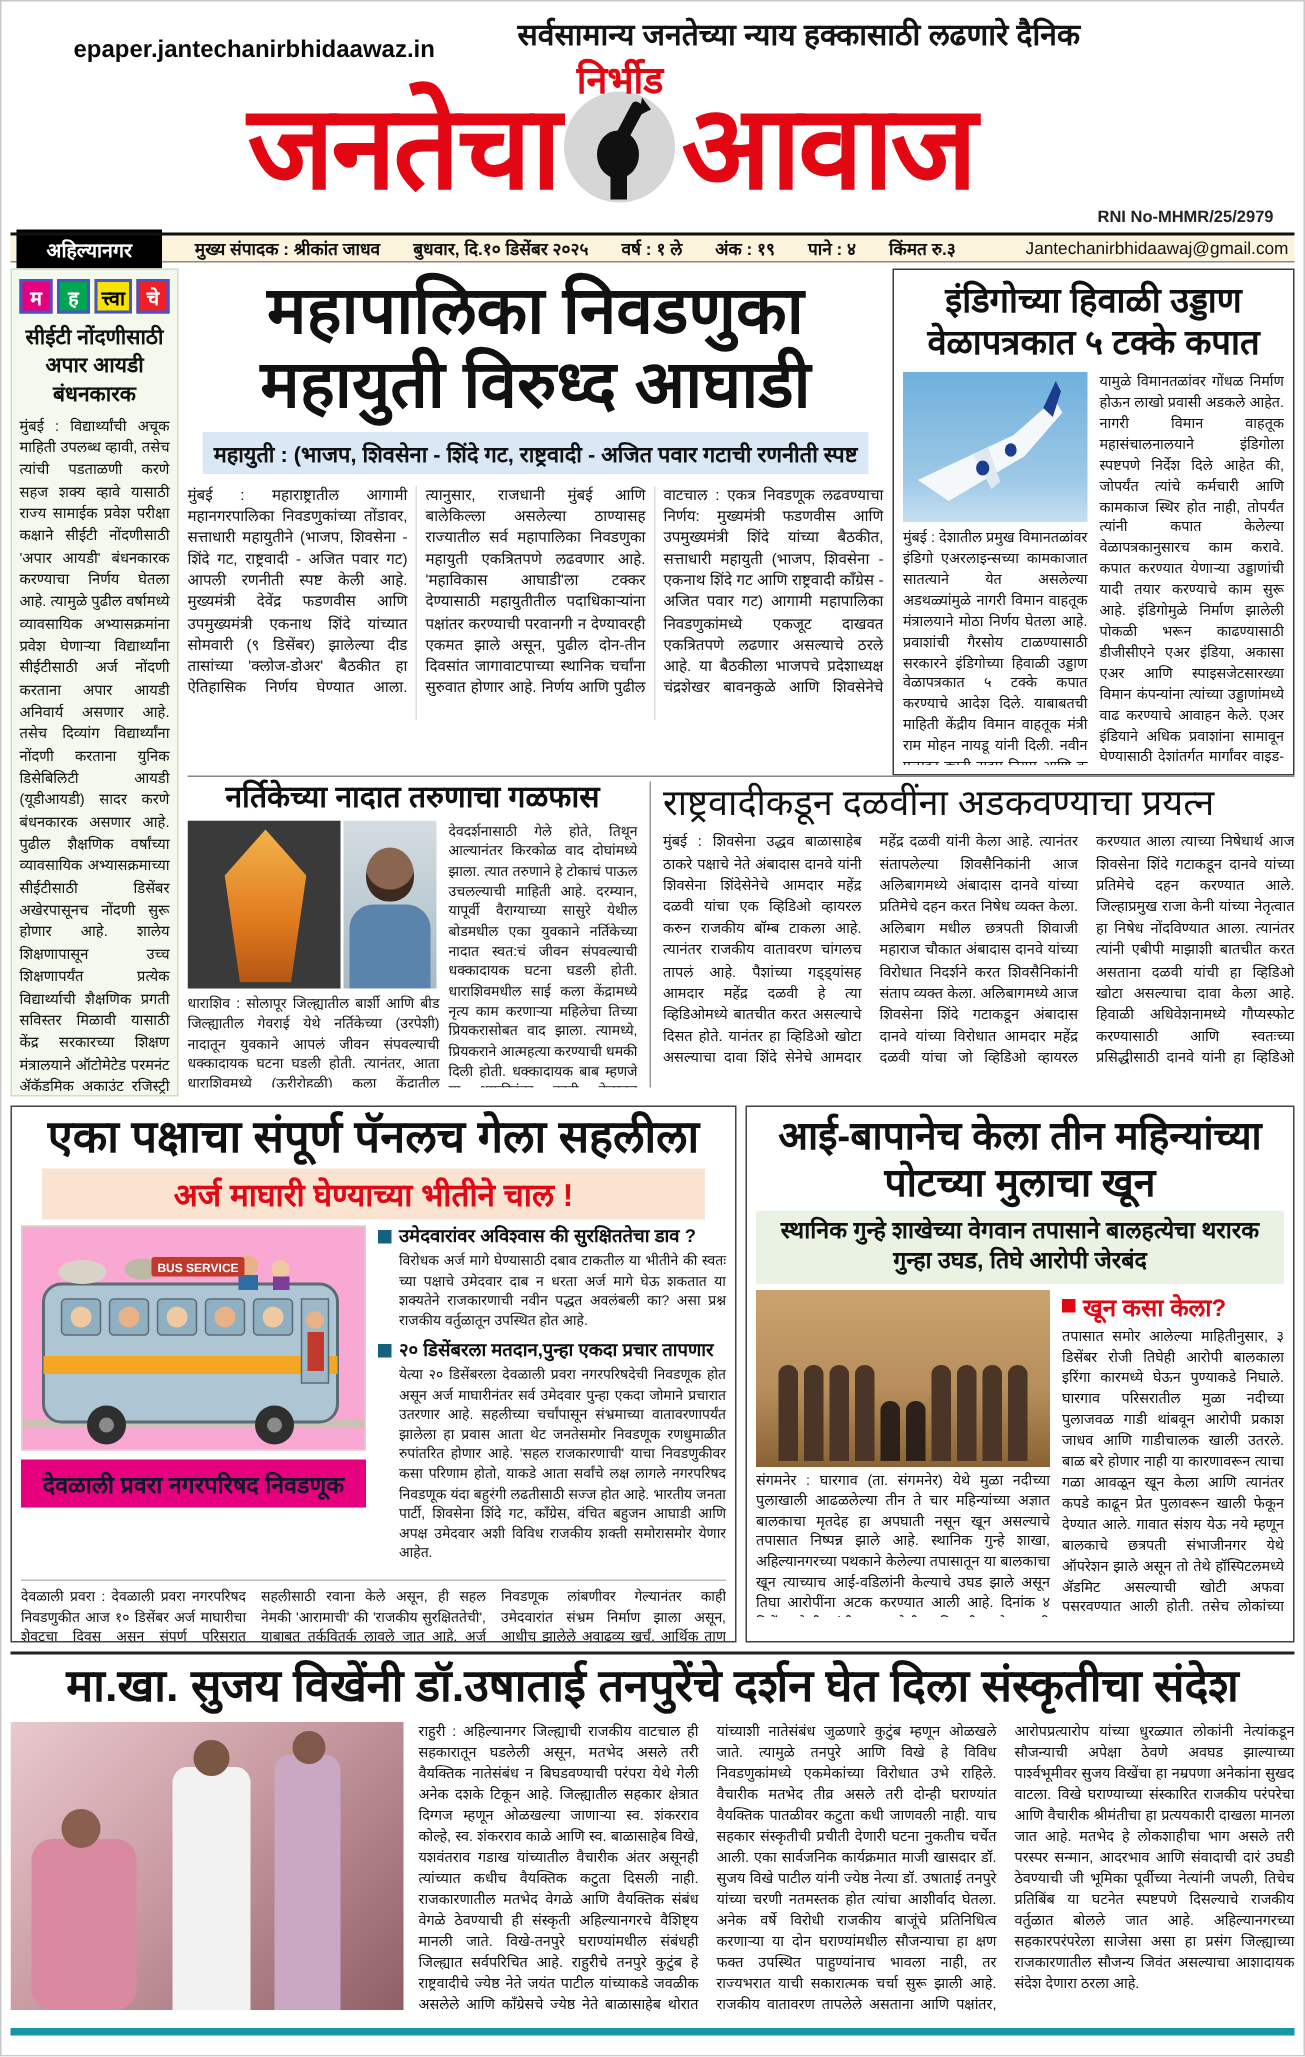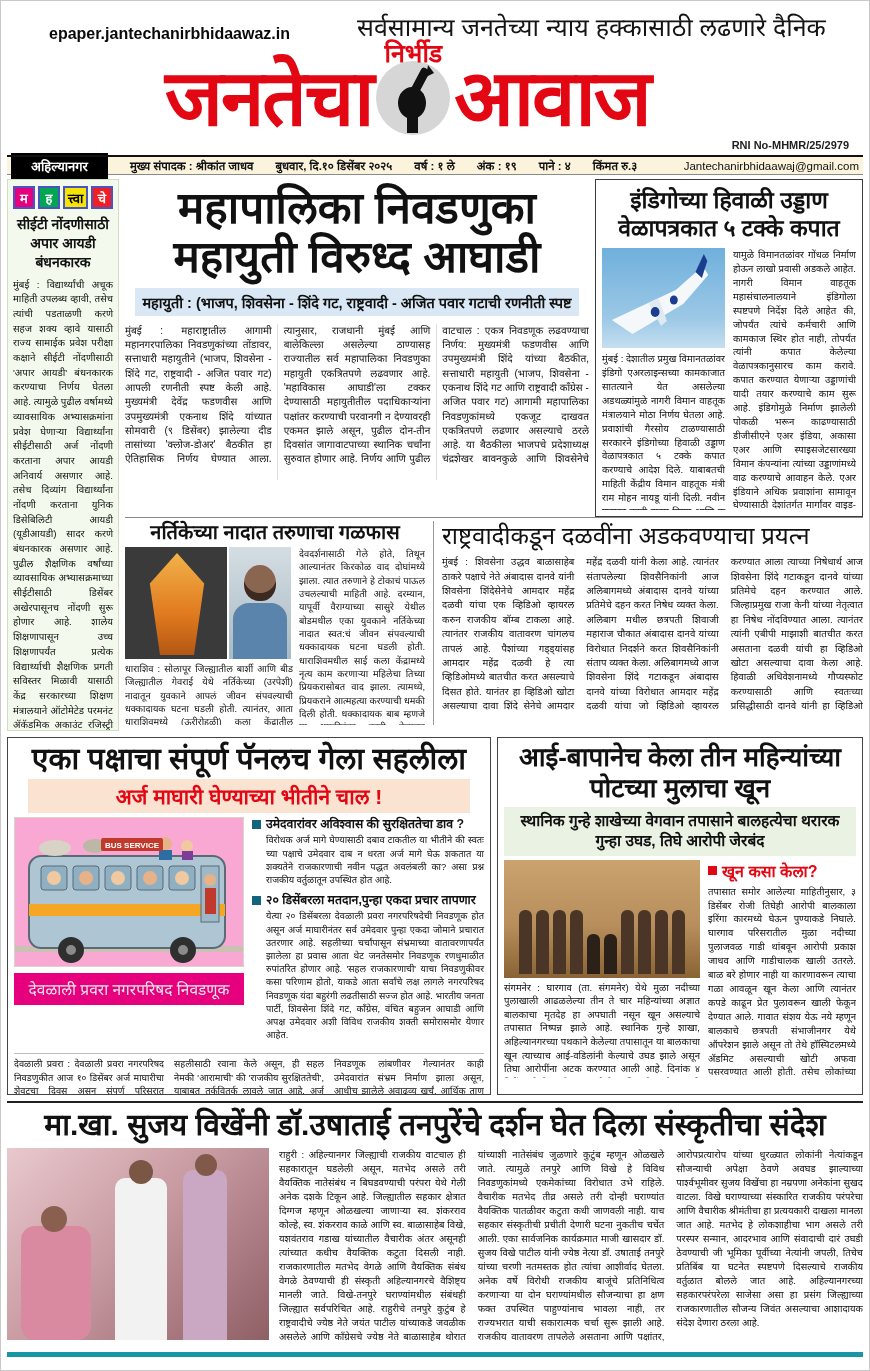--- a/index.html
+++ b/index.html
@@ -3,21 +3,21 @@
 <meta charset="utf-8">
 <style>
   * { margin:0; padding:0; box-sizing:border-box; }
   body { background:#e9e9e9; font-family:"Liberation Sans","DejaVu Sans",sans-serif; }
   .page { width:870px; height:1371px; margin:0 auto; background:#fff; border:1px solid #c9c9c9;
           padding:0 6px; position:relative; overflow:hidden; color:#111; }
 
   
   .masthead { position:relative; height:156px; border-bottom:2px solid #111; }
   .site-url { position:absolute; left:42px; top:24px; font-size:16px; font-weight:bold; color:#0a0a0a; }
-  .tagline  { position:absolute; left:350px; top:8px; font-size:25px; font-weight:normal; color:#141414; }
+  .tagline  { position:absolute; left:338px; top:8px; font-size:20px; font-weight:bold; color:#141414; }
   .logo-row { position:absolute; left:158px; top:34px; display:flex; align-items:flex-end; }
   .logo-word { font-size:78px; line-height:0.95; font-weight:bold; color:#e30613; letter-spacing:-2px; }
   .logo-center { display:flex; flex-direction:column; align-items:center; margin:0 4px; }
   .logo-nirbhid { font-size:25px; font-weight:bold; color:#e30613; margin-bottom:-8px; z-index:2; }
   .fist-circle { width:74px; height:74px; border-radius:50%; background:#d6d6d6; position:relative; overflow:hidden; }
   .fist-circle svg { position:absolute; left:0; top:0; }
   .rni { position:absolute; right:14px; bottom:4px; font-size:11px; font-weight:bold; color:#222; }
 
   
   .infobar { height:18px; background:#fcf3dd; border-bottom:1px solid #8a8a8a; display:flex;
@@ -74,21 +74,21 @@
 
   
   .lower-region { display:grid; grid-template-columns:484px 1fr; gap:6px; margin-top:6px; height:358px; }
   .panel-box, .murder-box { border:1px solid #444; padding:4px 6px; overflow:hidden; }
 
   .panel-headline { font-size:30px; font-weight:bold; text-align:center; line-height:1.1; }
   .panel-banner { background:#fbe3d2; color:#e30613; font-size:21px; font-weight:bold; text-align:center;
                   padding:3px 0; margin:4px 14px; }
   .panel-mid { display:grid; grid-template-columns:230px 1fr; gap:8px; margin-top:2px; }
   .bus-photo { width:230px; height:150px; background:#f9a8d4; border:1px solid #d9d4c8; position:relative; }
-  .panel-tag { background:#e6007e; color:#e5e5e5; font-weight:normal; font-size:15.5px; text-align:center;
+  .panel-tag { background:#e6007e; color:#0f172a; font-weight:bold; font-size:15.5px; text-align:center;
                padding:5px 2px; margin-top:6px; }
   .bullet-item { margin-bottom:6px; }
   .bullet-title { display:flex; align-items:flex-start; gap:5px; font-weight:bold; font-size:12.3px; line-height:1.25; }
   .sq { width:9px; height:9px; background:#14637e; flex:0 0 auto; margin-top:3px; }
   .bullet-body { font-size:9.3px; line-height:1.42; text-align:justify; margin:2px 0 0 14px; }
   .panel-body { column-count:3; column-gap:10px; font-size:9.3px; line-height:1.45; text-align:justify;
                 border-top:1px solid #bbb; margin-top:5px; padding-top:4px; height:92px; overflow:hidden; }
 
   .murder-headline { font-size:26px; font-weight:bold; text-align:center; line-height:1.18; }
   .murder-subhead { background:#e9f2e3; font-size:15.5px; font-weight:bold; text-align:center;

